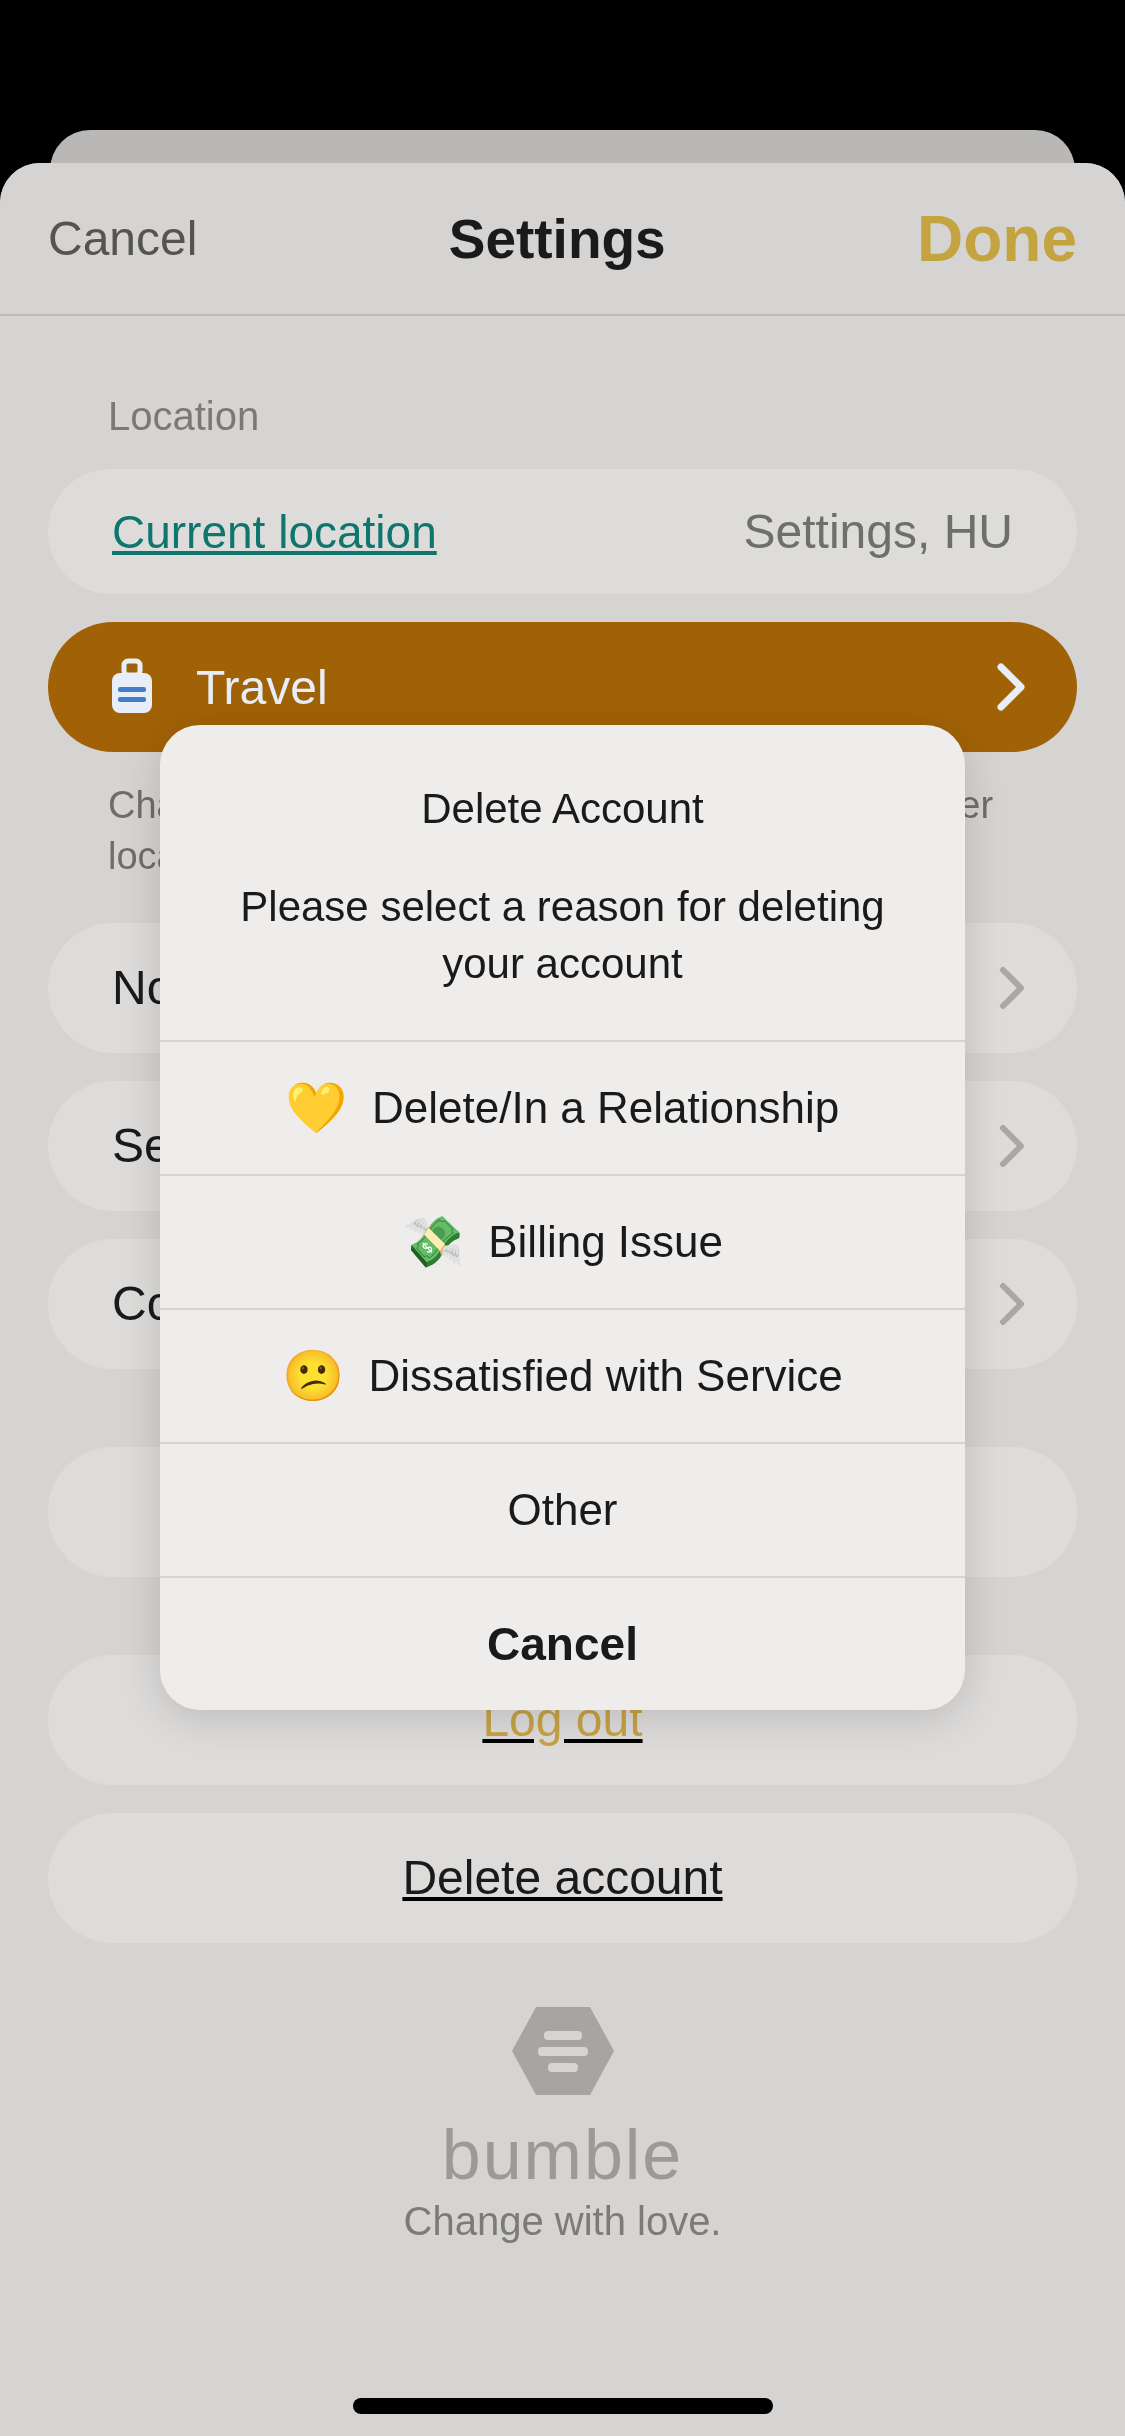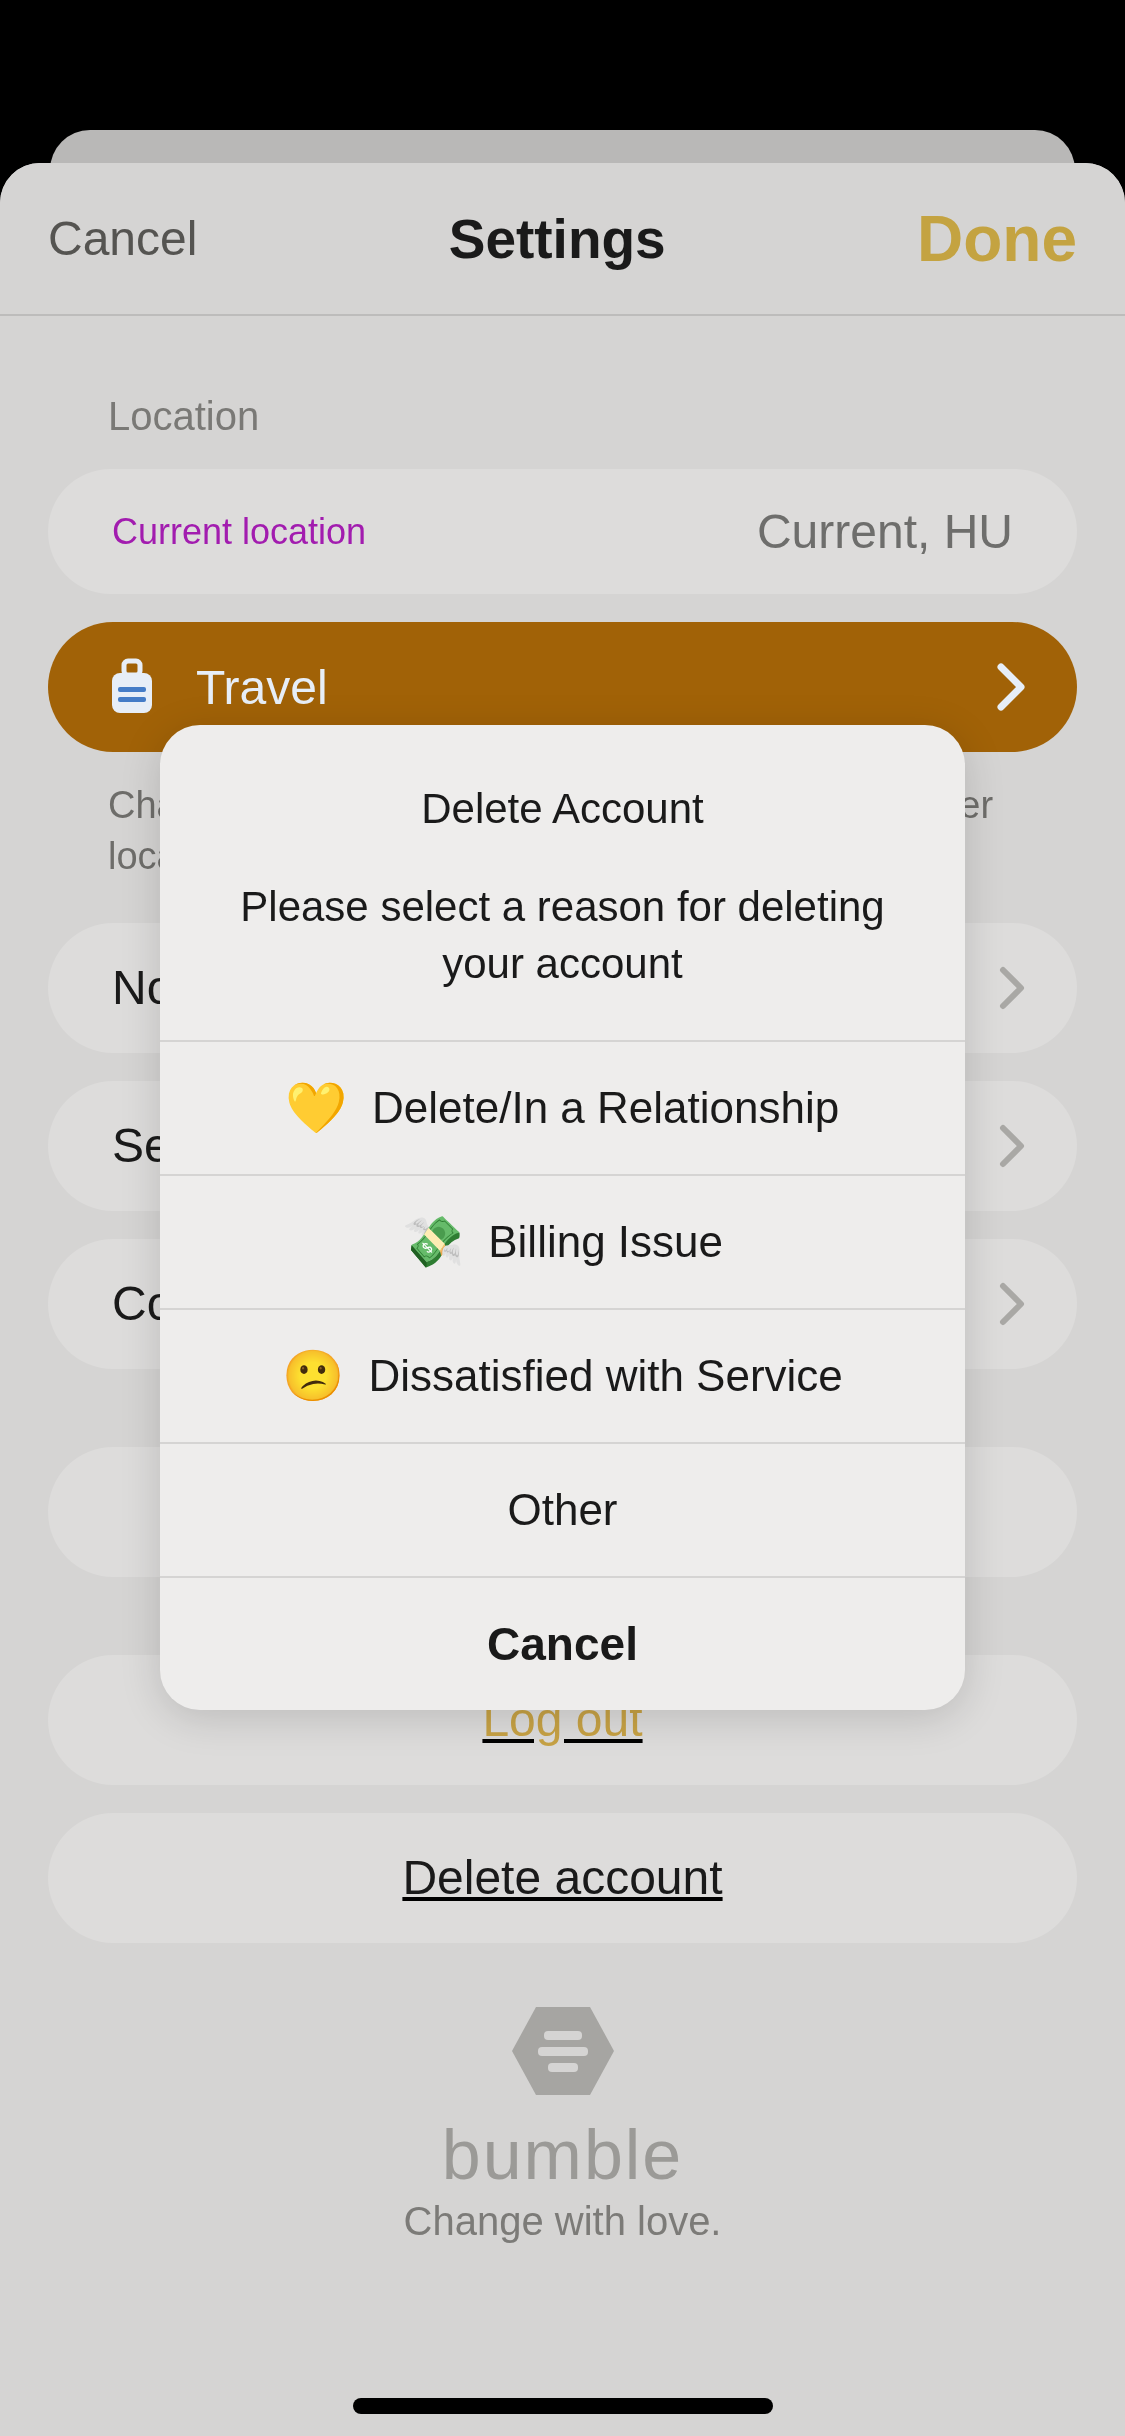--- a/index.html
+++ b/index.html
@@ -38,21 +38,21 @@
   .section-label { font-size: 40px; color: #7a7976; padding: 38px 0 30px 60px; }
 
   .pill {
     background: #dddcdb;
     border-radius: 80px;
     padding: 0 64px;
     height: 125px;
     display: flex; align-items: center; justify-content: space-between;
     margin-bottom: 28px;
   }
-  .pill .left  { font-size: 36px; color: #a21caf; }
+  .pill .left  { font-size: 46px; color: #0f766e; text-decoration: underline; }
   .pill .right { font-size: 48px; color: #6e6e6c; }
 
   .travel {
     background: #a16207;
     border-radius: 80px;
     height: 130px;
     display: flex; align-items: center;
     padding: 0 50px 0 60px;
     margin-bottom: 20px;
     color: #e7eef7;
@@ -136,21 +136,21 @@
     <div class="title">Settings</div>
     <div class="done">Done</div>
   </div>
 
   <div class="content">
 
     <div class="section-label">Location</div>
 
     <div class="pill">
       <div class="left">Current location</div>
-      <div class="right">Current, HU</div>
+      <div class="right">Settings, HU</div>
     </div>
 
     <div class="travel">
       <svg class="suitcase" width="48" height="60" viewBox="0 0 48 60">
         <rect x="4" y="16" width="40" height="40" rx="8" fill="#e7eef7"></rect>
         <rect x="16" y="4" width="16" height="14" rx="4" fill="none" stroke="#e7eef7" stroke-width="5"></rect>
         <rect x="10" y="30" width="28" height="5" rx="2" fill="#447cc7"></rect>
         <rect x="10" y="40" width="28" height="5" rx="2" fill="#447cc7"></rect>
       </svg>
       <span>Travel</span>

